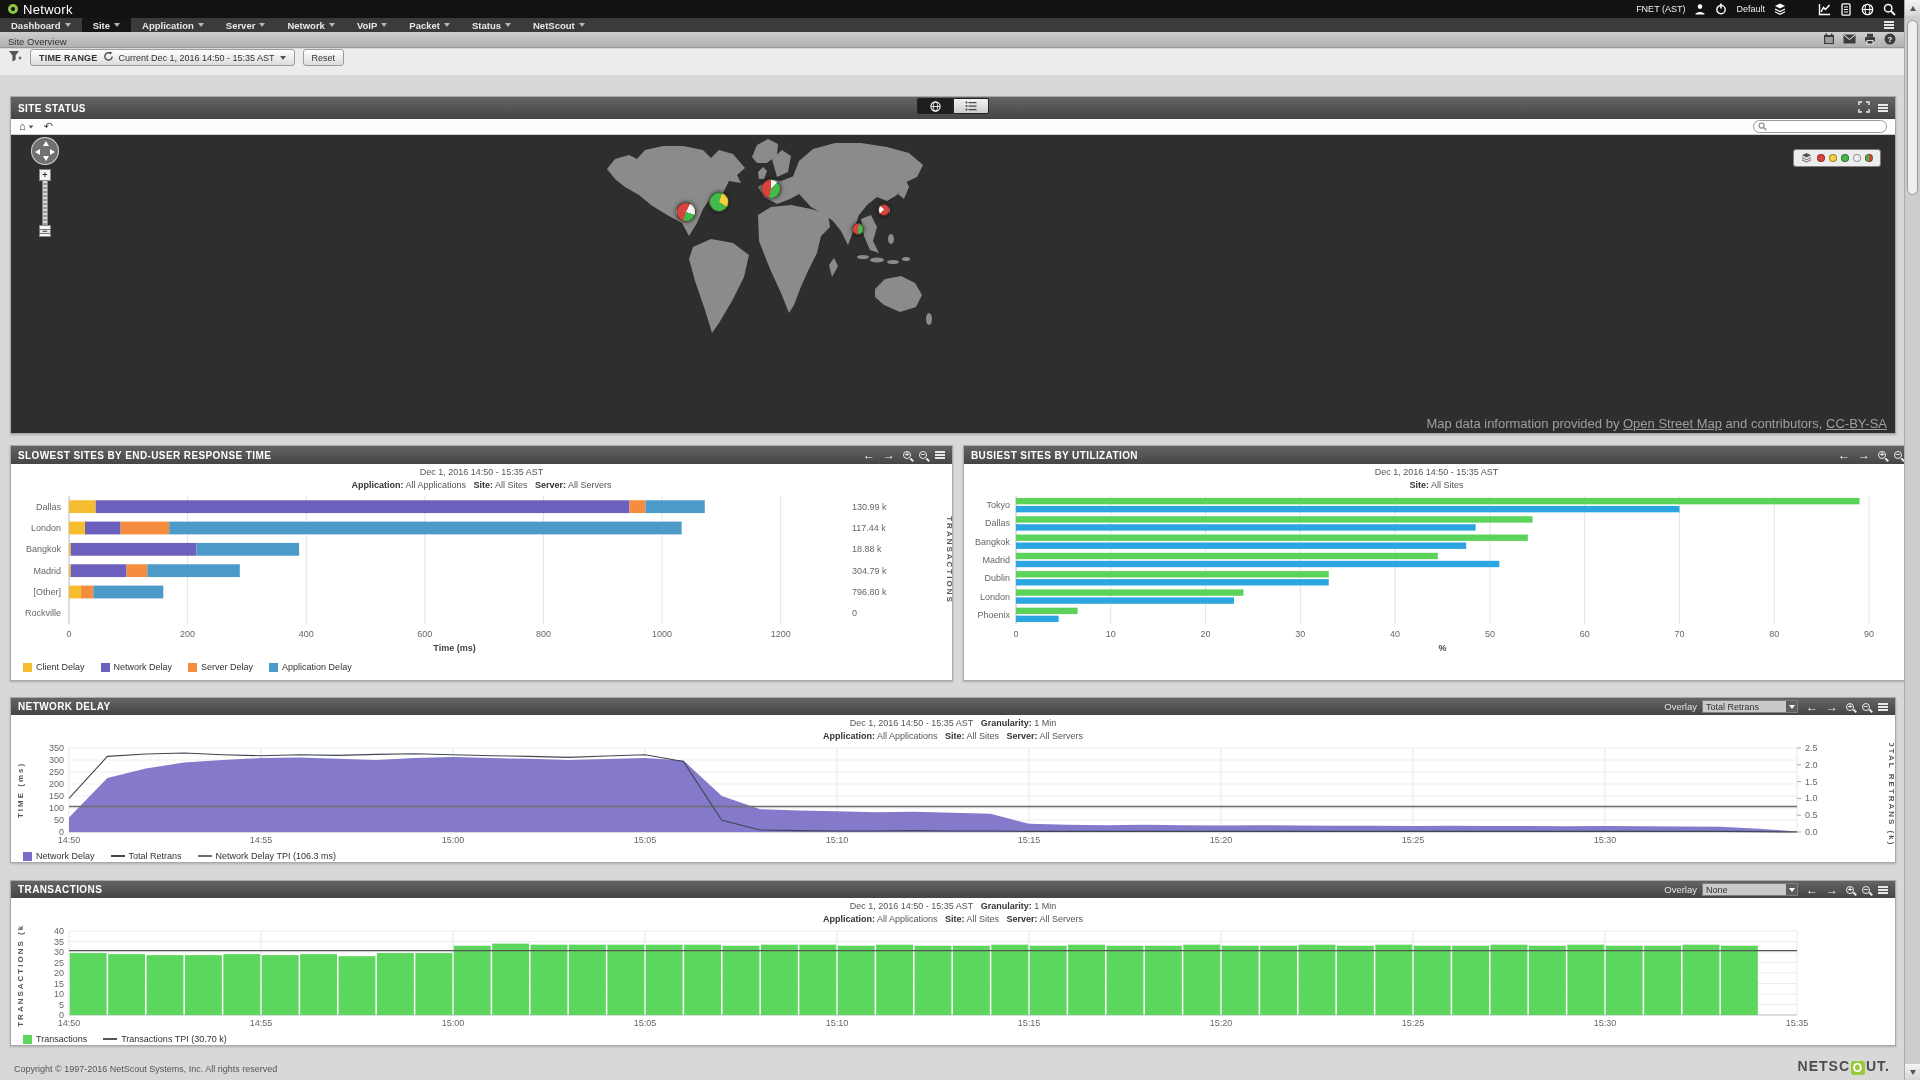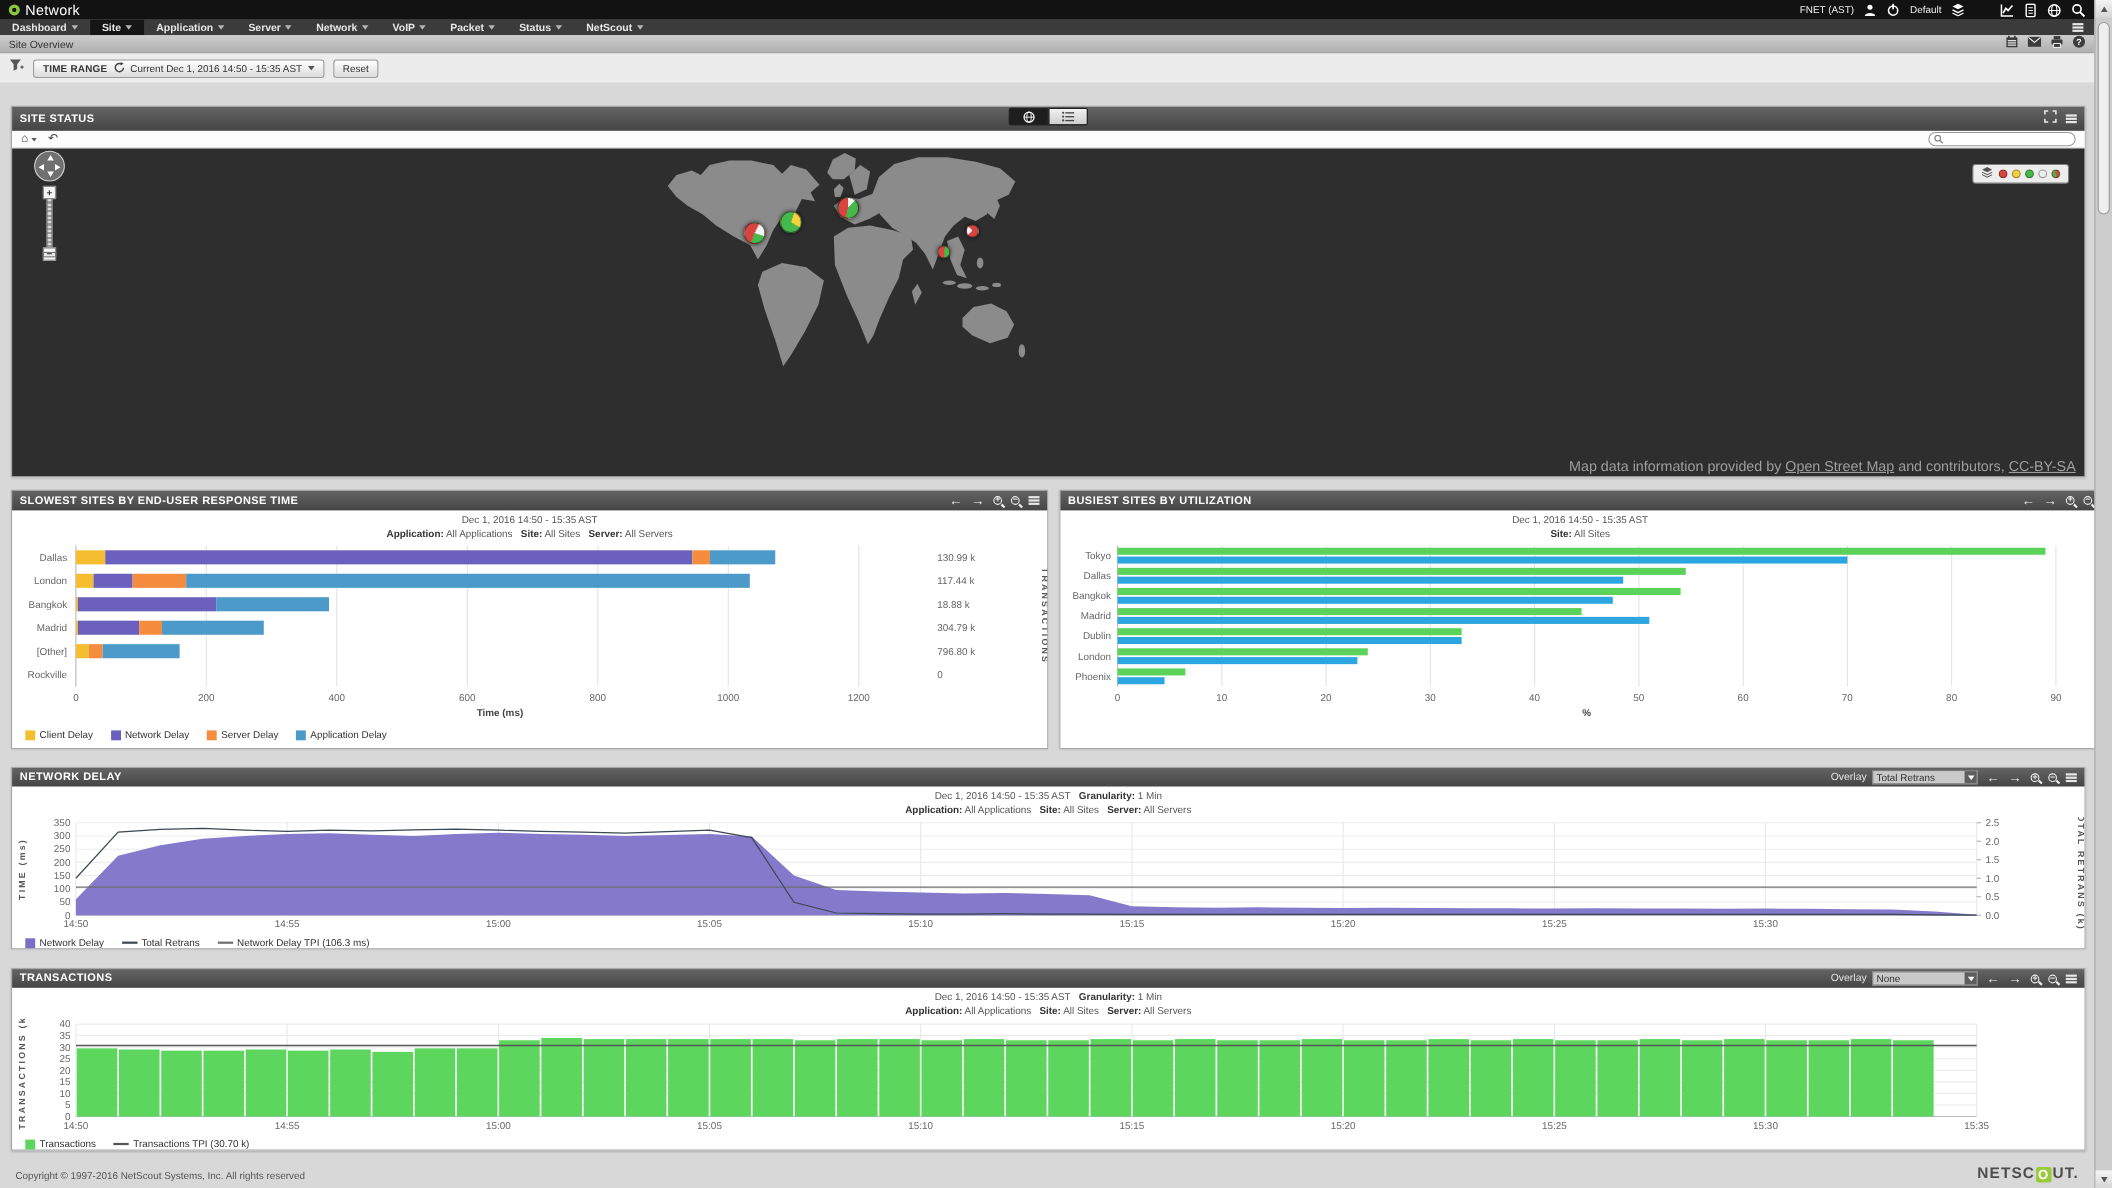--- a/index.html
+++ b/index.html
@@ -16,21 +16,21 @@
   .ticon{display:inline-flex;align-items:center}
   .menubar{position:absolute;left:0;top:18px;width:1904px;height:14px;background:#3b3b3b;display:flex;align-items:stretch}
   .menu-item{display:flex;align-items:center;gap:4px;padding:0 11px;font-size:9.5px;font-weight:bold;color:#e8e8e8;cursor:pointer}
   .menu-item.active{background:#151515}
   .cdown{width:0;height:0;border-left:3px solid transparent;border-right:3px solid transparent;border-top:4px solid #b5b5b5}
   .menu-right{margin-left:auto;display:flex;align-items:center;padding:0 10px}
   .ham{width:10px;height:8px;border-top:2px solid #e8e8e8;border-bottom:2px solid #e8e8e8;position:relative}
   .ham::after{content:"";position:absolute;left:0;right:0;top:1px;height:2px;background:#e8e8e8}
   .breadcrumb{position:absolute;left:0;top:32px;width:1904px;height:16px;background:linear-gradient(#cdcdcd,#b0b0b0);border-bottom:1px solid #979797;display:flex;align-items:flex-end;padding:0 8px;font-size:9.5px;color:#333}
   .bc-icons{margin-left:auto;display:flex;align-items:center;gap:8px}
-  .timebar{position:absolute;left:0;top:49px;width:1904px;height:26px;background:#ececec;display:flex;align-items:center;gap:8px;padding:0 8px}
+  .timebar{position:absolute;left:0;top:49px;width:1904px;height:26px;background:#ececec;display:flex;align-items:flex-start;gap:8px;padding:0 8px}
   .btn{background:linear-gradient(#ffffff,#dcdcdc);border:1px solid #9b9b9b;border-radius:3px;height:17px;display:inline-flex;align-items:center;gap:5px;padding:0 8px;font-size:9px;color:#333;cursor:pointer}
   .btn b{font-size:9px;letter-spacing:.2px}
   .cdown-dark{width:0;height:0;border-left:3.5px solid transparent;border-right:3.5px solid transparent;border-top:4.5px solid #555}
 
   
   .panel{position:absolute;background:#fff;border:1px solid #a8a8a8;box-shadow:0 1px 2px rgba(0,0,0,.2)}
   .phead{position:relative;height:18px;background:linear-gradient(#646464,#454545);display:flex;align-items:center;padding:0 7px;color:#fff}
   .ptitle{font-size:10px;font-weight:bold;letter-spacing:.4px}
   .ptools{margin-left:auto;display:flex;align-items:center;gap:8px}
   .arw{color:#f0f0f0;font-size:12px;font-weight:bold;line-height:10px;cursor:pointer}

